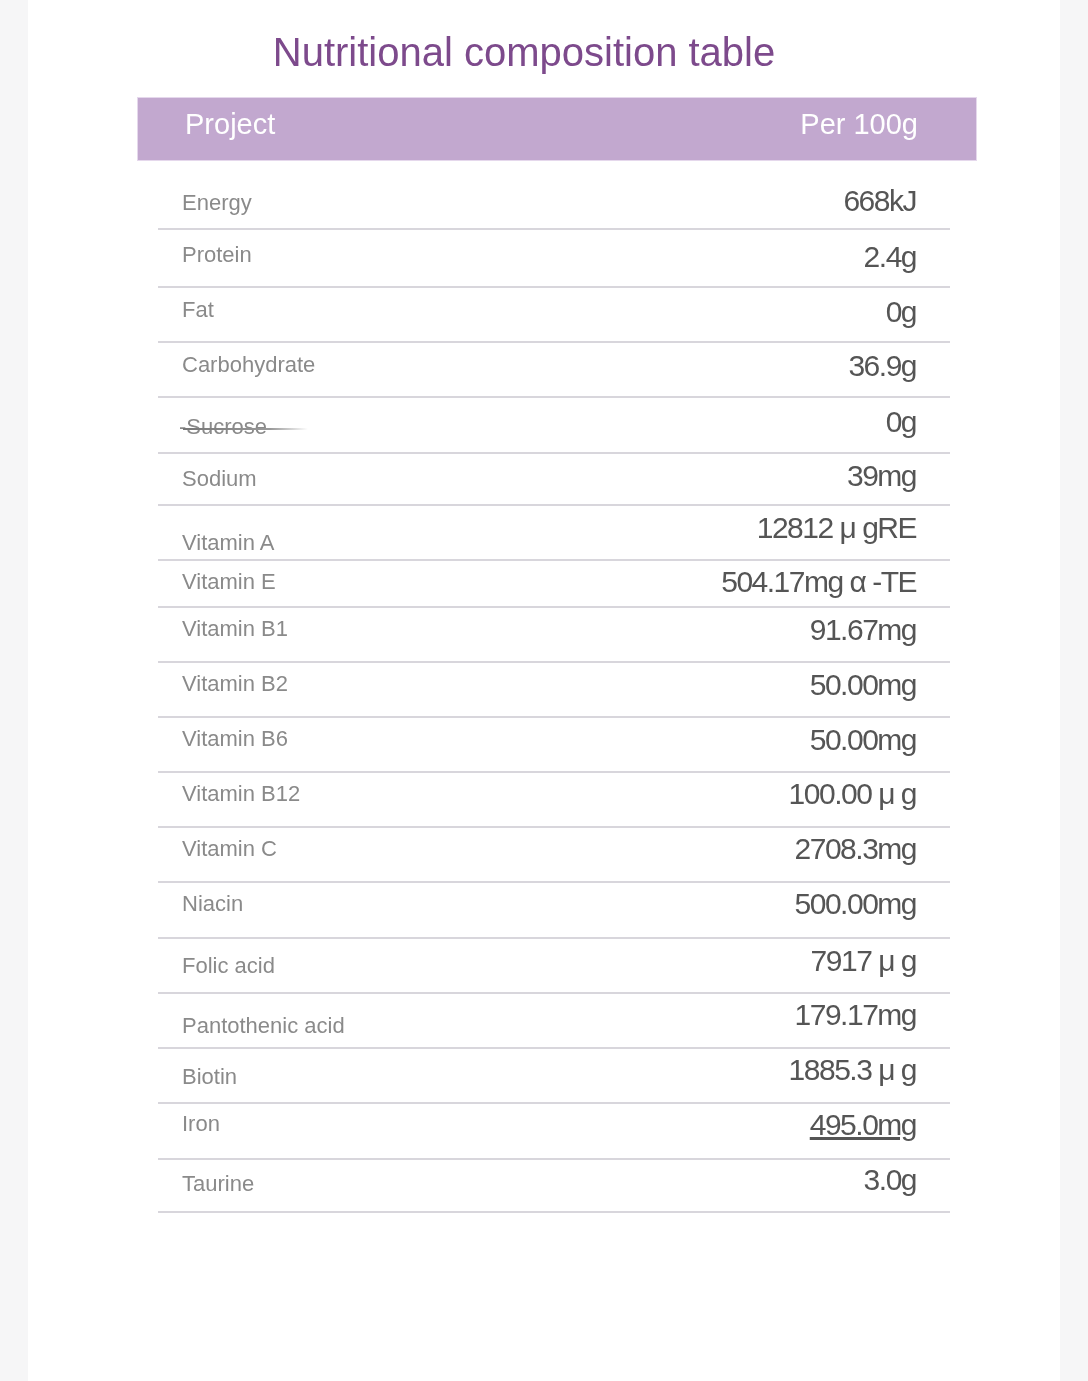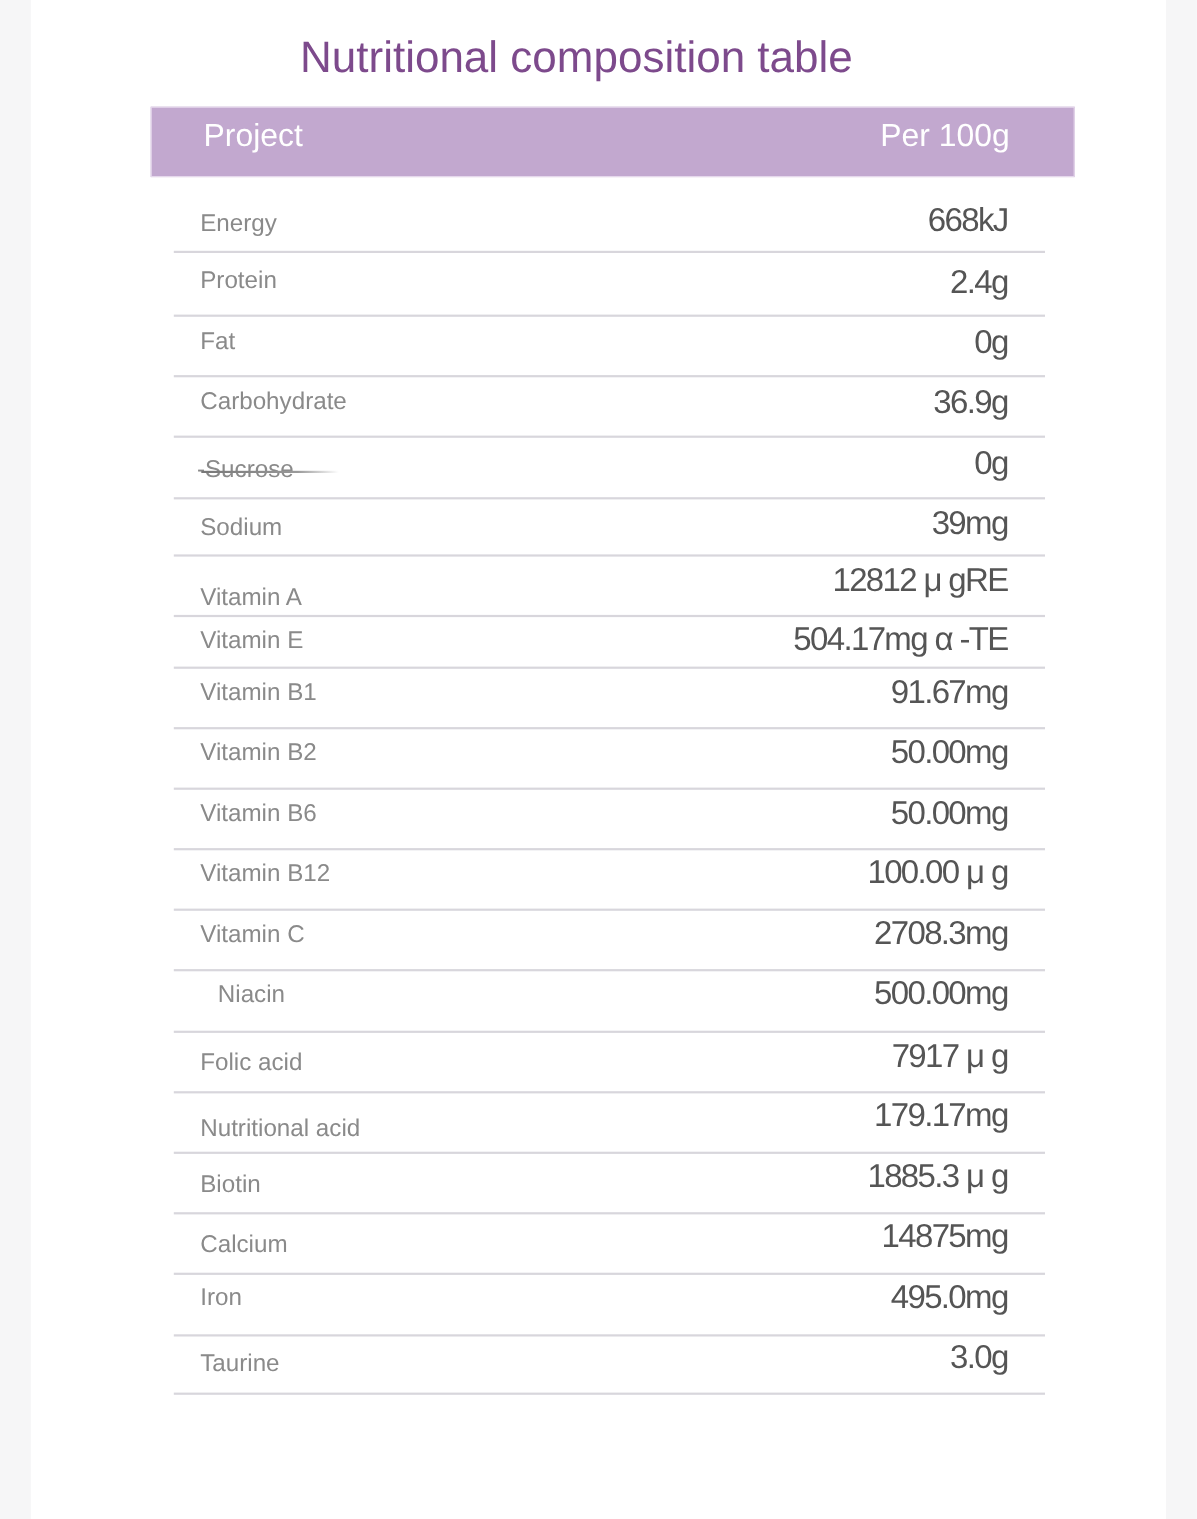--- a/index.html
+++ b/index.html
@@ -100,41 +100,37 @@
       </div>
       <div class="row" style="height: 55px;">
         <span class="label" style="top: 8px;">Vitamin B12</span>
         <span class="value" style="top: 4px;">100.00 μ g</span>
       </div>
       <div class="row" style="height: 55px;">
         <span class="label" style="top: 8px;">Vitamin C</span>
         <span class="value" style="top: 4px;">2708.3mg</span>
       </div>
       <div class="row" style="height: 56px;">
-        <span class="label" style="top: 8px; margin-left: 16px;">Niacin</span>
+        <span class="label" style="top: 8px;">Niacin</span>
         <span class="value" style="top: 4px;">500.00mg</span>
       </div>
       <div class="row" style="height: 55px;">
         <span class="label" style="top: 14px;">Folic acid</span>
         <span class="value" style="top: 5px;">7917 μ g</span>
       </div>
       <div class="row" style="height: 55px;">
-        <span class="label" style="top: 19px;">Nutritional acid</span>
+        <span class="label" style="top: 19px;">Pantothenic acid</span>
         <span class="value" style="top: 4px;">179.17mg</span>
       </div>
       <div class="row" style="height: 55px;">
         <span class="label" style="top: 15px;">Biotin</span>
         <span class="value" style="top: 4px;">1885.3 μ g</span>
       </div>
-      <div class="row" style="height: 55px;">
-        <span class="label" style="top: 14px;">Calcium</span>
-        <span class="value" style="top: 4px;">14875mg</span>
-      </div>
       <div class="row" style="height: 56px;">
         <span class="label" style="top: 7px;">Iron</span>
-        <span class="value" style="top: 4px;">495.0mg</span>
+        <span class="value" style="top: 4px; text-decoration: underline;">495.0mg</span>
       </div>
       <div class="row" style="height: 53px;">
         <span class="label" style="top: 11px;">Taurine</span>
         <span class="value" style="top: 3px;">3.0g</span>
       </div>
     </div>
 </div>
 
 </body></html>

